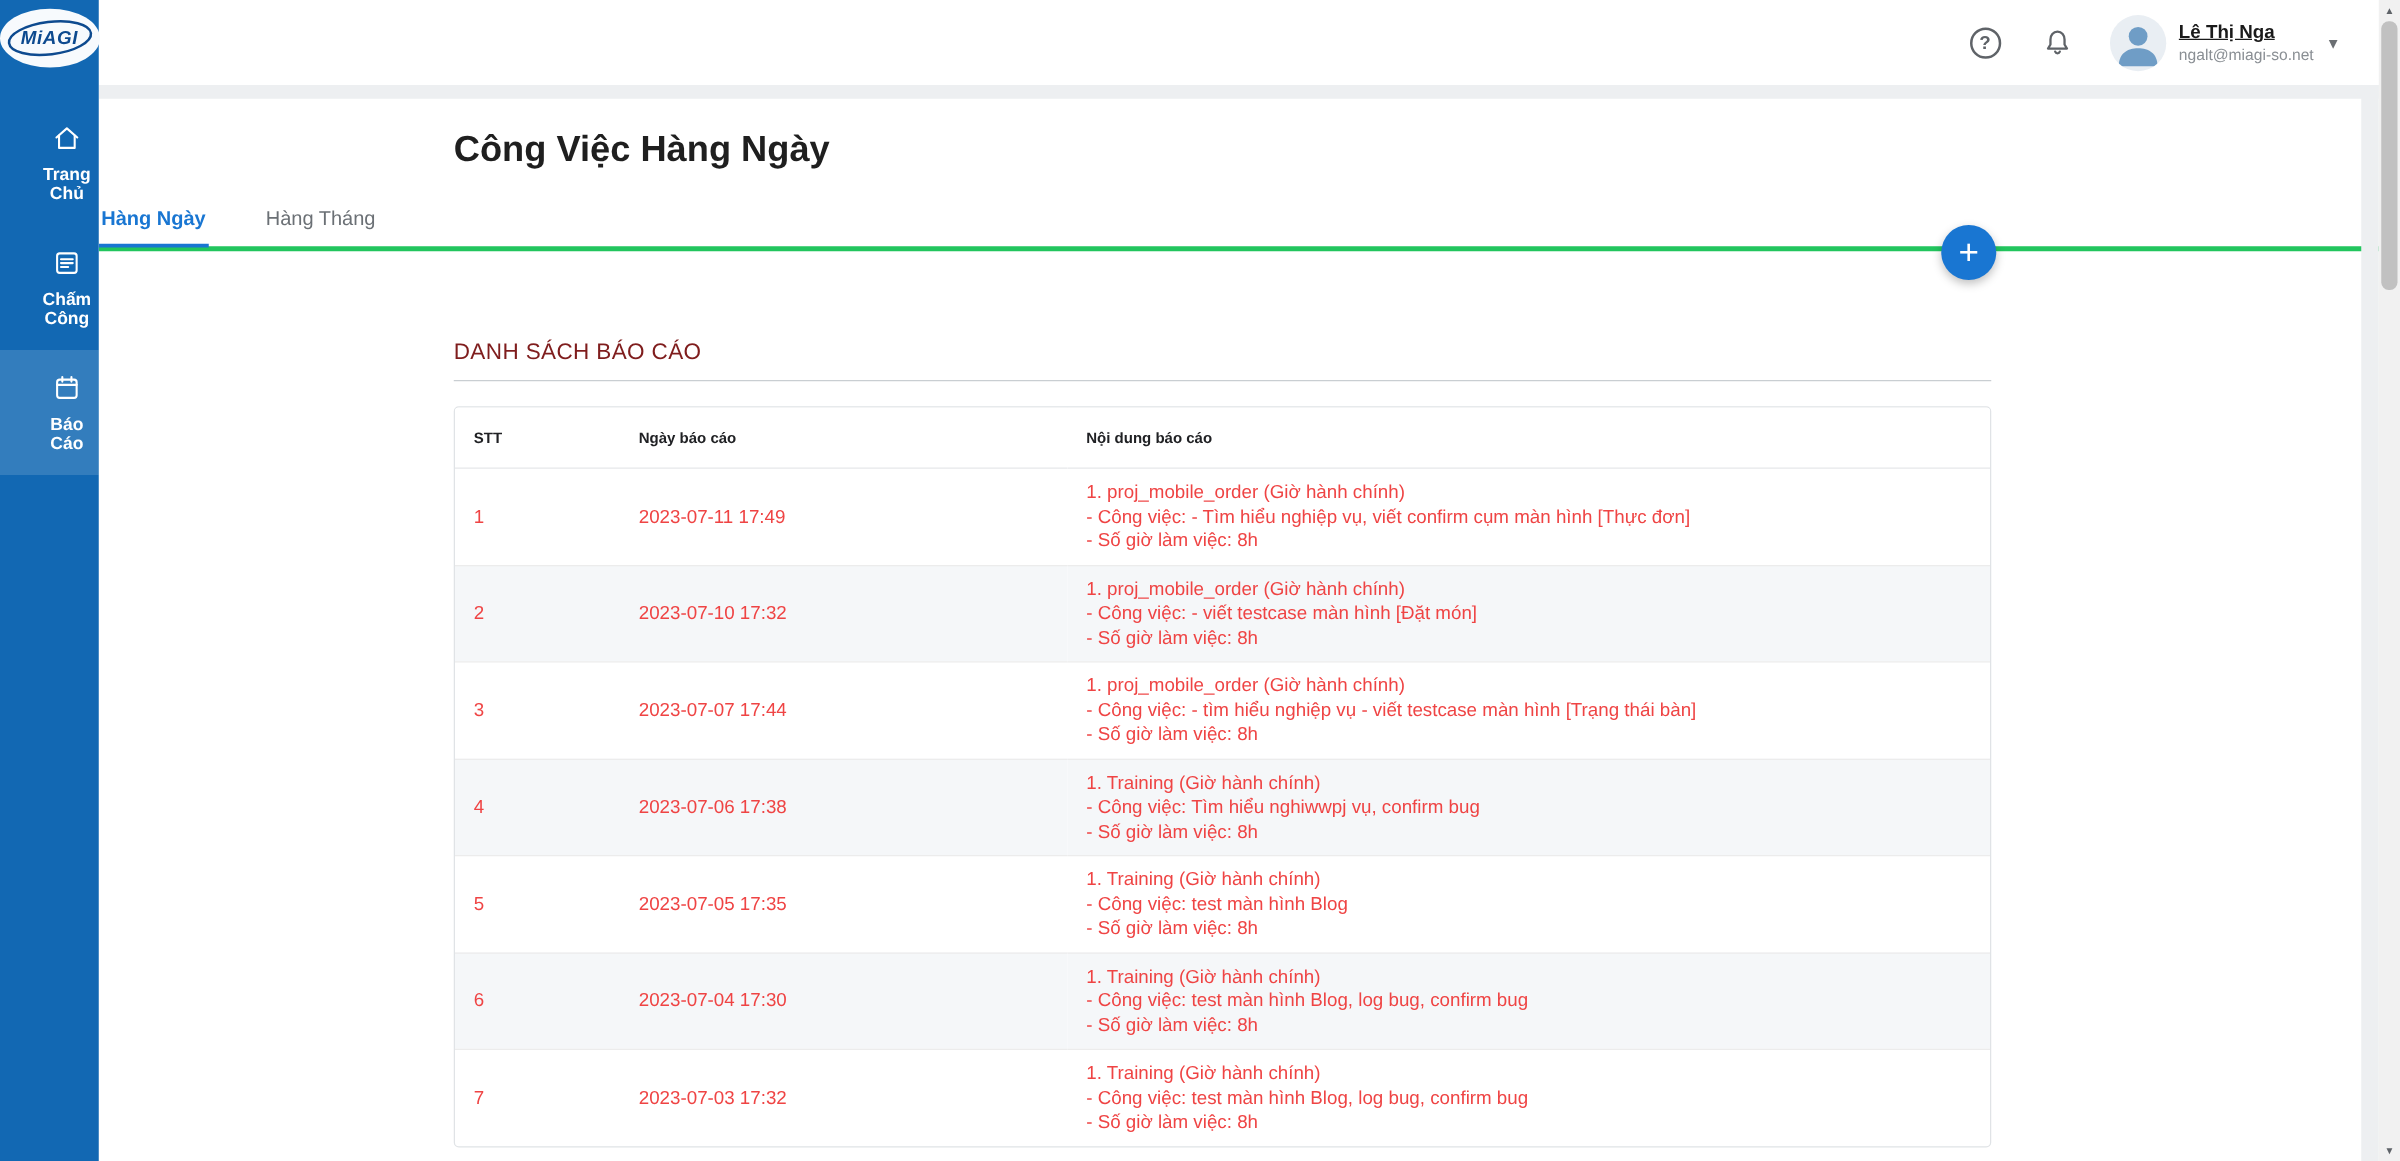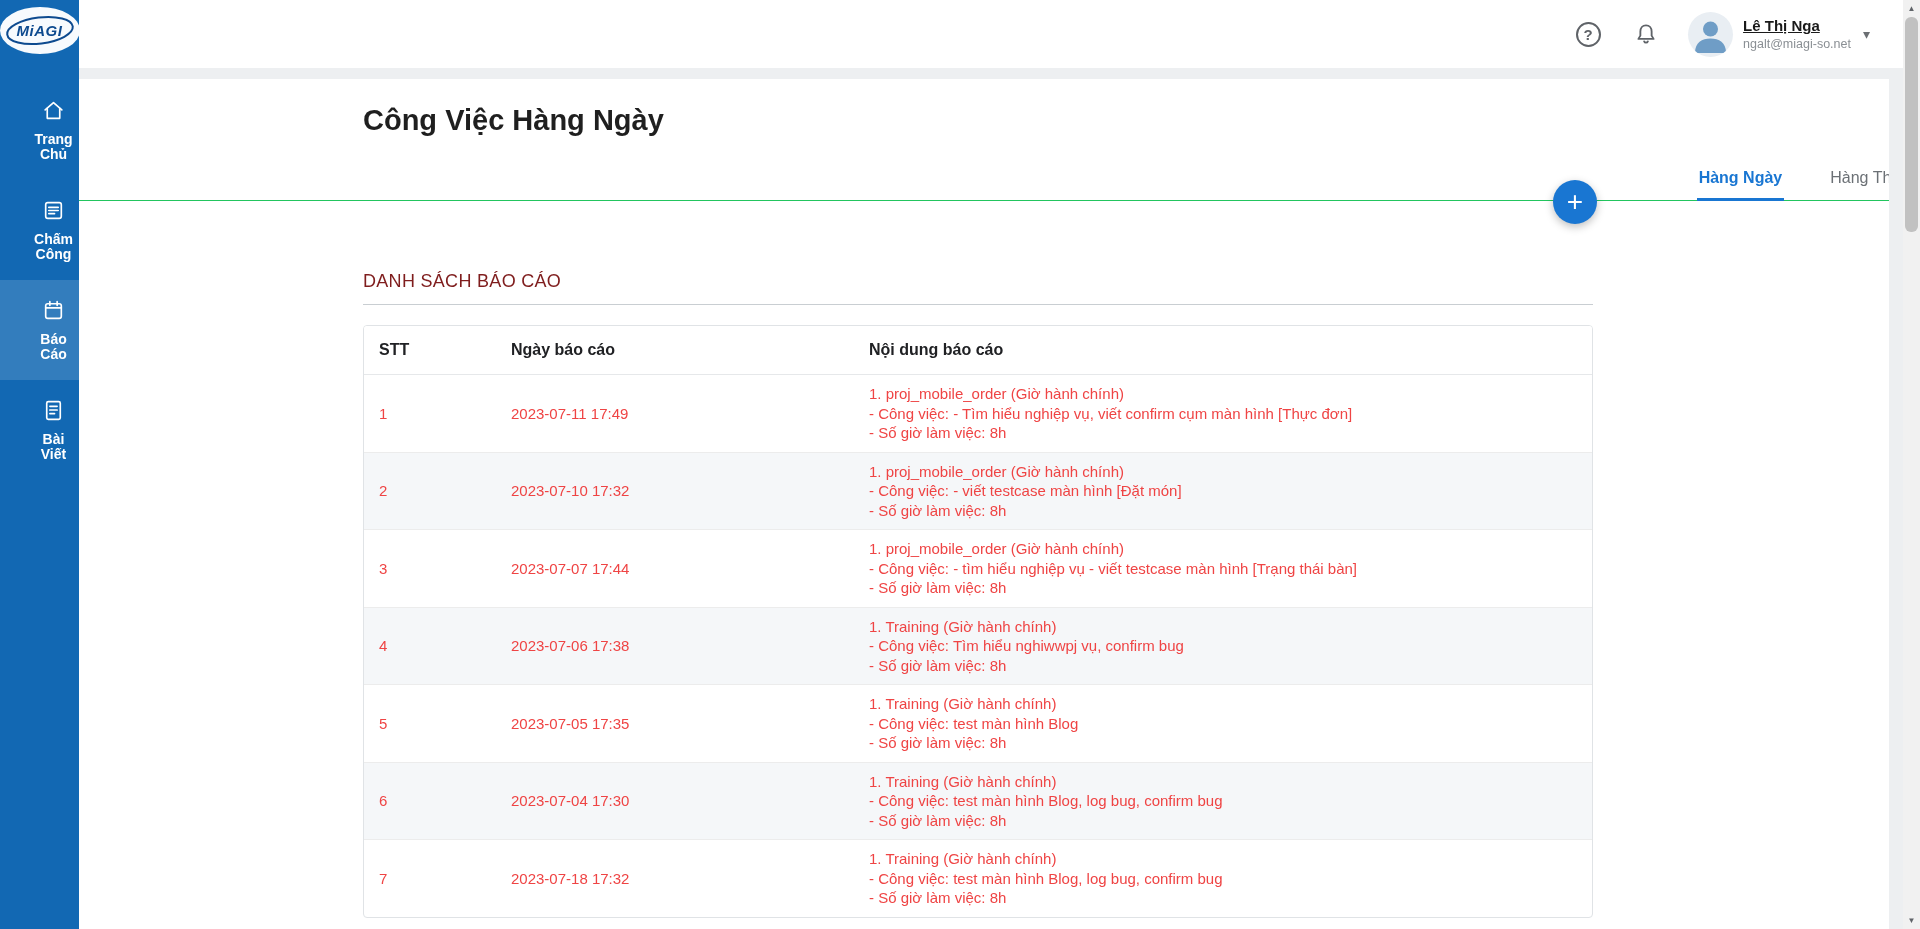--- a/index.html
+++ b/index.html
@@ -66,22 +66,22 @@
   .user-name { font-size:15px; font-weight:bold; color:#1a1a1a;text-decoration:underline; }
   .user-email { font-size:12.5px; color:#8a8f94; }
   .caret { color:#6b6f73; font-size:14px; margin-left:2px; }
 
   
   .content { flex:1; padding-left:284px; position:relative; overflow:hidden; }
   .page-title { margin-top:25px; font-size:29px; font-weight:bold; color:#1f1f1f; }
 
   .tabs-row {
     position:relative; margin-top:18px; margin-left:-284px; 
-    height:46px; border-bottom:1px solid #22c55e;
-    display:flex; align-items:stretch; gap:44px;justify-content:flex-end;
+    height:46px; border-bottom:4px solid #22c55e;
+    display:flex; align-items:stretch; gap:44px;
   }
   .tab {
     display:flex; align-items:center; padding:0 2px;
     font-size:16px; font-weight:500; color:#6b7075; cursor:pointer; position:relative;
   }
   .tab.active { color:var(--primary-blue,#1976d2); font-weight:600; }
   .tab.active::after {
     content:""; position:absolute; left:0; right:0; bottom:-1px; height:3px;
     background:var(--primary-blue,#1976d2);
   }
@@ -98,21 +98,21 @@
   .section-divider { margin-top:12px; width:1230px; border:none; border-top:1px solid #c9ced2; }
 
   
   .report-table {
     margin-top:20px; width:1230px;
     border:1px solid #e0e3e6; border-radius:4px;
     border-collapse:separate; border-spacing:0; overflow:hidden; background:#fff;
     table-layout:fixed;
   }
   .report-table th {
-    height:49px; text-align:left; font-size:16px; font-weight:bold; color:#202124;
+    height:49px; text-align:left; font-size:12px; font-weight:bold; color:#202124;
     padding:0 12px 0 15px; background:#fff; border-bottom:1px solid #e6e8ea;
   }
   .report-table td {
     padding:9px 12px 9px 15px; font-size:15px; color:#ef4444; vertical-align:middle;
   }
   .report-table tbody tr:not(:first-child) td { border-top:1px solid #ececec; }
   .report-table tbody tr:nth-child(even) td { background:#f5f7f9; }
   .content-line { line-height:19.5px; }
 
   
@@ -163,27 +163,20 @@
           <path d="M7.5 9 H16.5 M7.5 12 H16.5 M7.5 15 H13"></path>
         </svg>
         <span class="menu-label">Chấm Công</span>
       </div>
       <div class="menu-item active">
         <svg viewBox="0 0 24 24">
           <rect x="4.5" y="5.5" width="15" height="14" rx="2"></rect>
           <path d="M4.5 9.5 H19.5 M8.5 3.5 V7 M15.5 3.5 V7"></path>
         </svg>
         <span class="menu-label">Báo Cáo</span>
-      </div>
-      <div class="menu-item">
-        <svg viewBox="0 0 24 24">
-          <rect x="5.5" y="3.5" width="13" height="17" rx="1.5"></rect>
-          <path d="M8.5 8 H15.5 M8.5 11.5 H15.5 M8.5 15 H13"></path>
-        </svg>
-        <span class="menu-label">Bài Viết</span>
       </div>
     </nav>
   </aside>
 
   <div class="main">
 
     <header class="topbar">
       <button class="icon-btn">
         <span class="help-circle">?</span>
       </button>
@@ -291,21 +284,21 @@
     <td>6</td>
     <td>2023-07-04 17:30</td>
     <td>
                 <div class="content-line">1. Training (Giờ hành chính)</div>
                 <div class="content-line">- Công việc: test màn hình Blog, log bug, confirm bug</div>
                 <div class="content-line">- Số giờ làm việc: 8h</div>
               </td>
   </tr>
             <tr>
     <td>7</td>
-    <td>2023-07-18 17:32</td>
+    <td>2023-07-03 17:32</td>
     <td>
                 <div class="content-line">1. Training (Giờ hành chính)</div>
                 <div class="content-line">- Công việc: test màn hình Blog, log bug, confirm bug</div>
                 <div class="content-line">- Số giờ làm việc: 8h</div>
               </td>
   </tr>
           </tbody>
       </table>
 
       <div class="pagination">

